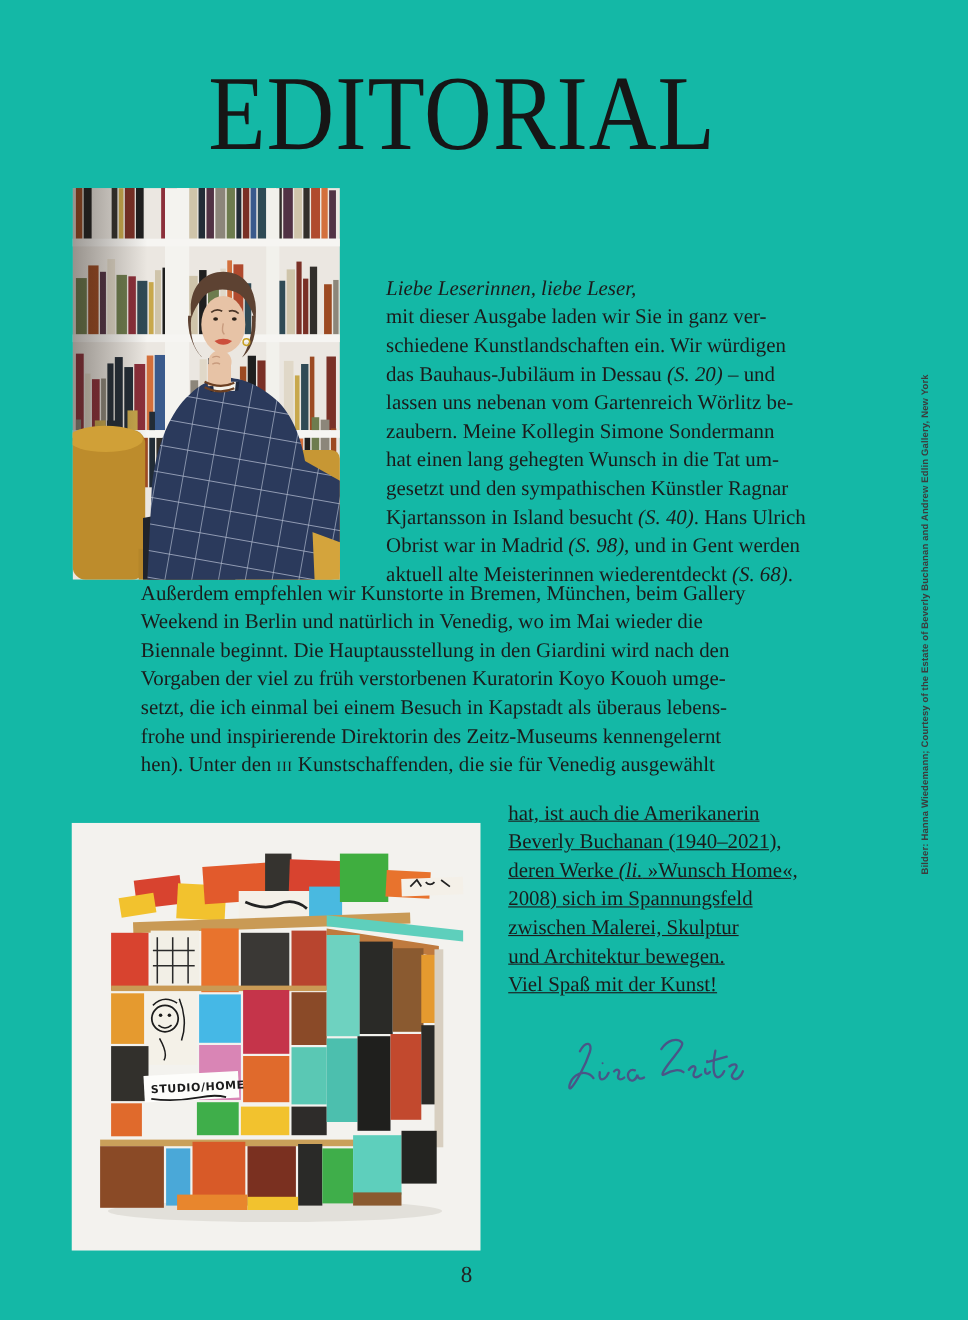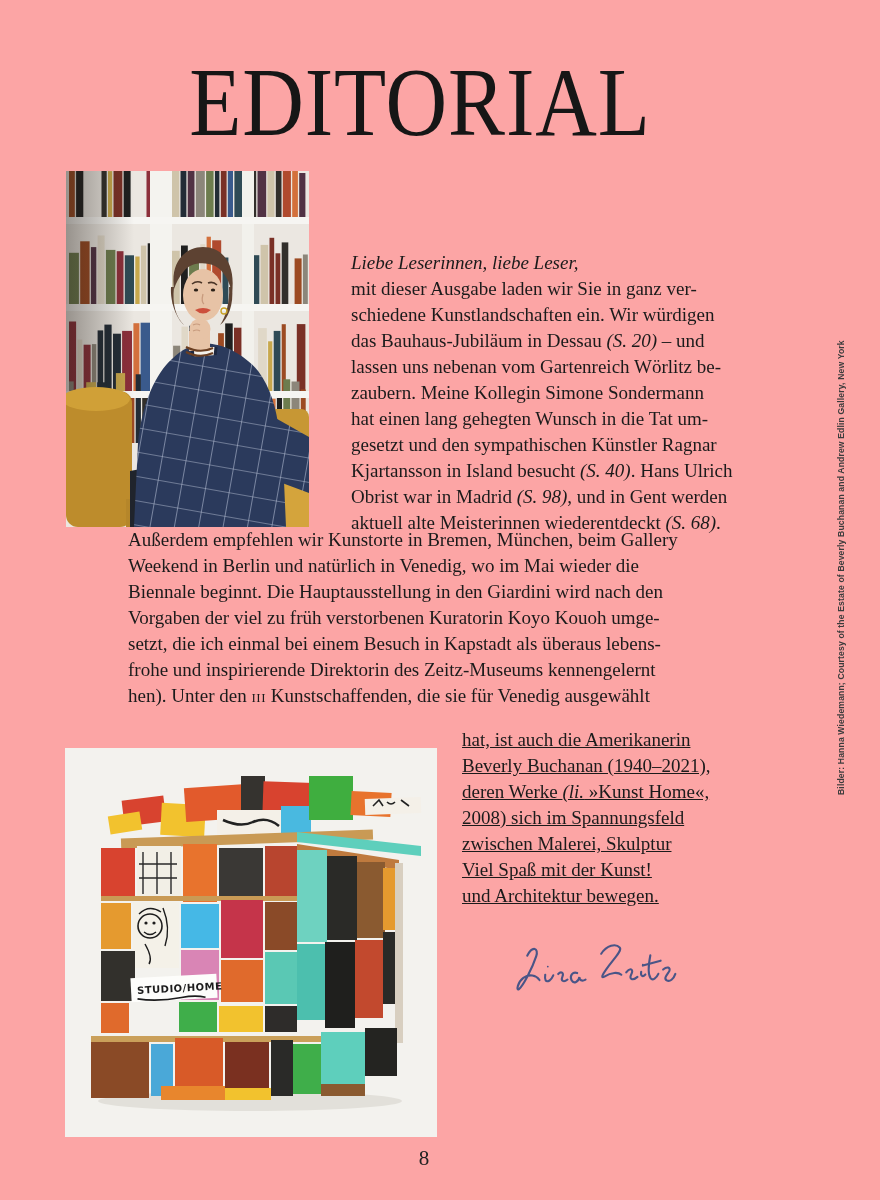--- a/index.html
+++ b/index.html
@@ -1,16 +1,16 @@
 <!DOCTYPE html>
 <html><head>
 <meta charset="utf-8">
 <style>
   html,body{margin:0;padding:0;background:#ffffff;}
-  .page{position:relative;width:880px;height:1200px;background:#fca5a5;overflow:hidden;
+  .page{position:relative;width:880px;height:1200px;background:#14b8a6;overflow:hidden;
         font-family:"Liberation Serif",serif;color:#1b1b1b;}
   .title{position:absolute;left:0;top:54px;width:840px;text-align:center;
          font-family:"Liberation Serif",serif;font-size:97px;line-height:1;
          font-weight:400;color:#161616;transform:scaleX(0.88);transform-origin:50% 50%;
          letter-spacing:1px;}
   .photo{position:absolute;display:block;}
   .portrait{left:66px;top:171px;width:243px;height:356px;}
   .artwork{left:65px;top:748px;width:372px;height:389px;}
   .tblock{position:absolute;font-size:19px;line-height:26px;color:#1b1b1b;}
   .tblock .ln{white-space:pre;}
@@ -219,25 +219,25 @@
       <div class="ln"><span>Weekend in Berlin und natürlich in Venedig, wo im Mai wieder die</span></div>
       <div class="ln"><span>Biennale beginnt. Die Hauptausstellung in den Giardini wird nach den</span></div>
       <div class="ln"><span>Vorgaben der viel zu früh verstorbenen Kuratorin Koyo Kouoh umge-</span></div>
       <div class="ln"><span>setzt, die ich einmal bei einem Besuch in Kapstadt als überaus lebens-</span></div>
       <div class="ln"><span>frohe und inspirierende Direktorin des Zeitz-Museums kennengelernt</span></div>
       <div class="ln"><span>hen). Unter den </span><span class="sc">iii</span><span> Kunstschaffenden, die sie für Venedig ausgewählt</span></div>
     </div>
   <div class="tblock blockC">
       <div class="ln"><span>hat, ist auch die Amerikanerin</span></div>
       <div class="ln"><span>Beverly Buchanan (1940–2021),</span></div>
-      <div class="ln"><span>deren Werke </span><span class="i">(li.</span><span> »Kunst Home«,</span></div>
+      <div class="ln"><span>deren Werke </span><span class="i">(li.</span><span> »Wunsch Home«,</span></div>
       <div class="ln"><span>2008) sich im Spannungsfeld</span></div>
       <div class="ln"><span>zwischen Malerei, Skulptur</span></div>
+      <div class="ln"><span>und Architektur bewegen.</span></div>
       <div class="ln"><span>Viel Spaß mit der Kunst!</span></div>
-      <div class="ln"><span>und Architektur bewegen.</span></div>
     </div>
 
   <svg class="photo artwork" viewBox="0 0 372 389" xmlns="http://www.w3.org/2000/svg">
     <rect width="372" height="389" fill="#f3f2ee"></rect>
     <ellipse cx="185" cy="353" rx="152" ry="10" fill="#e2e0da"></ellipse>
     <g>
 
       <rect x="58" y="50" width="42" height="26" fill="#d8432f" transform="rotate(-7 79 63)"></rect>
       <rect x="44" y="66" width="32" height="18" fill="#f2c22e" transform="rotate(-9 60 75)"></rect>
       <rect x="96" y="56" width="44" height="32" fill="#f2c22e" transform="rotate(3 118 72)"></rect>

